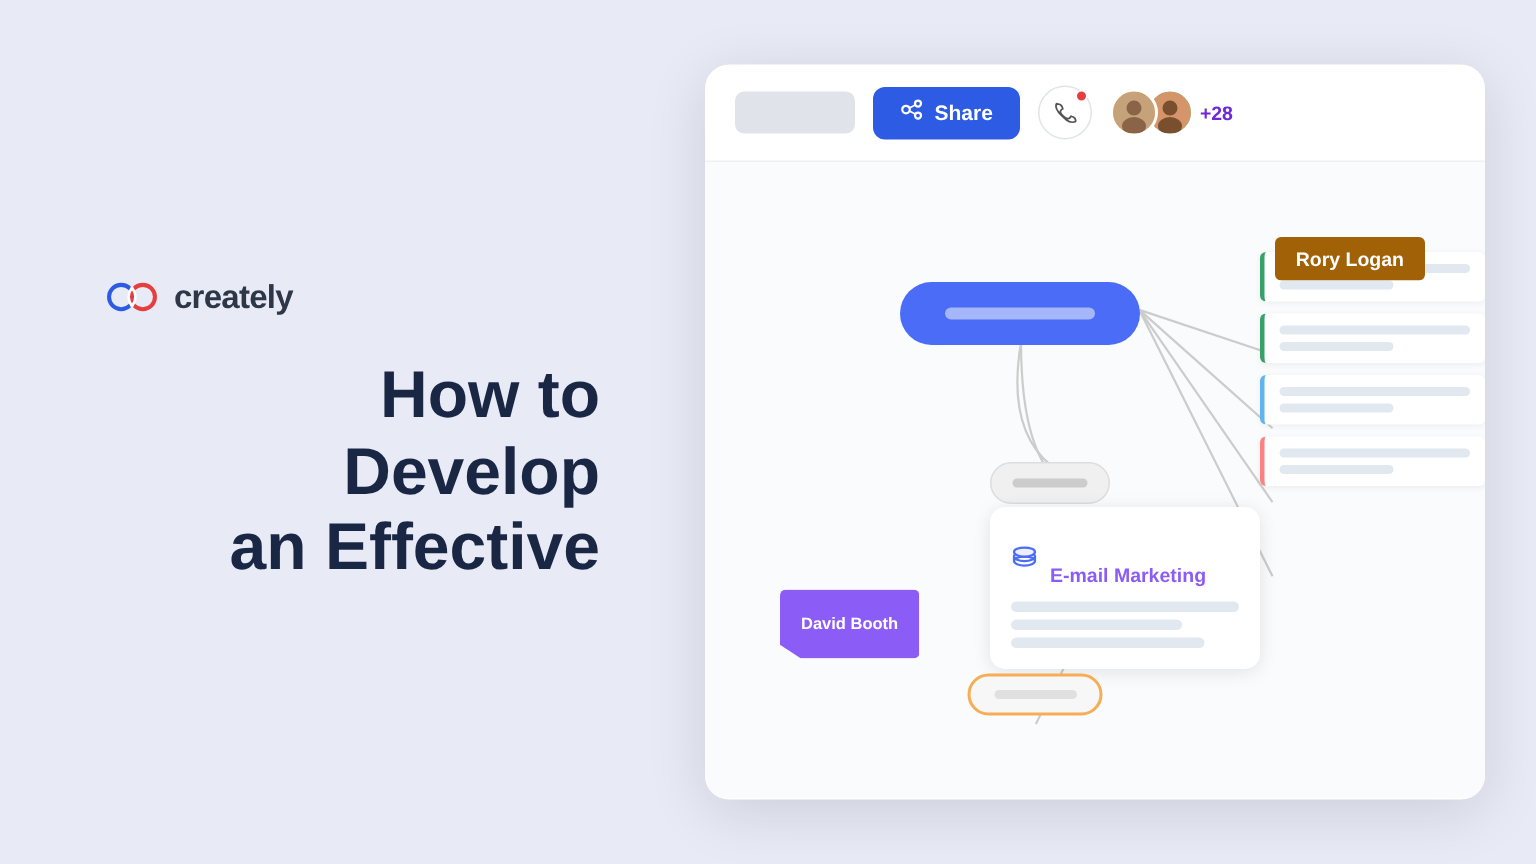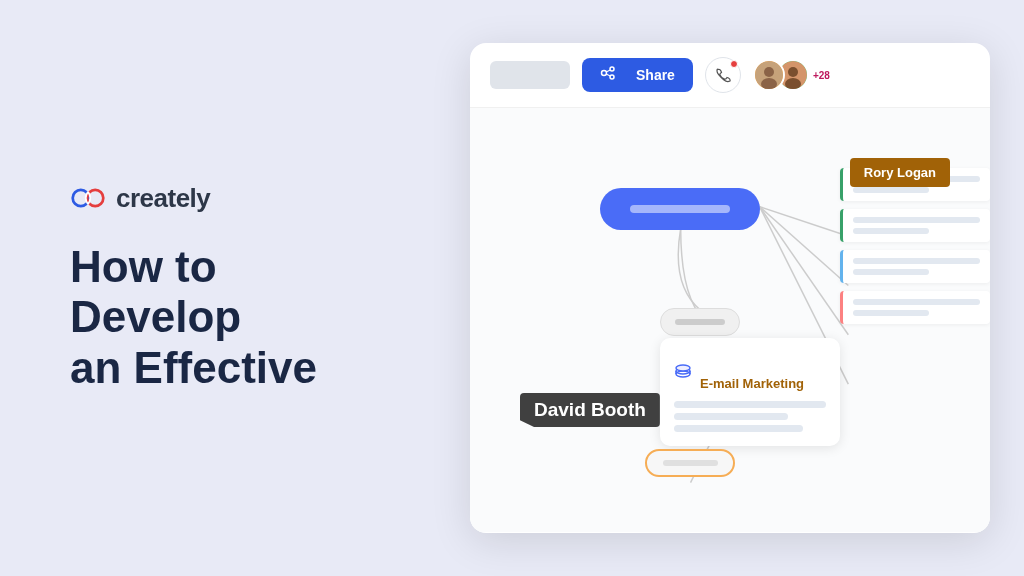--- a/index.html
+++ b/index.html
@@ -27,31 +27,32 @@
       align-items: center;
       gap: 10px;
     }
 
     .logo-icon {
       width: 36px;
       height: 22px;
     }
 
     .logo-text {
-      font-size: 26px;
+      font-size: 22px;
       font-weight: 700;
       color: #2d3748;
       letter-spacing: -0.5px;
     }
 
     .headline {
       font-size: 44px;
       font-weight: 800;
       color: #1a2744;
       line-height: 1.15;
+      text-align: right;
     }
 
     .right-panel {
       flex: 1;
       height: 100%;
       display: flex;
       align-items: center;
       justify-content: center;
       padding: 24px 24px 24px 0;
     }
@@ -84,21 +85,21 @@
     .share-btn {
       background: #2d5be3;
       color: white;
       border: none;
       border-radius: 8px;
       padding: 7px 18px;
       font-size: 14px;
       font-weight: 600;
       display: flex;
       align-items: center;
-      gap: 20px;
+      gap: 7px;
       cursor: pointer;
     }
 
     .share-btn-icon {
       font-size: 16px;
     }
 
     .call-btn {
       width: 36px;
       height: 36px;
@@ -147,23 +148,23 @@
       margin-right: -8px;
       z-index: 2;
     }
 
     .avatar-2 {
       background: #68d391;
       z-index: 1;
     }
 
     .avatar-count {
-      font-size: 10px;
+      font-size: 13px;
       font-weight: 600;
-      color: #be185d;
+      color: #6d28d9;
       margin-left: 4px;
     }
 
     .diagram-area {
       position: relative;
       width: 100%;
       height: calc(100% - 66px);
       background: #fafbfc;
     }
 
@@ -215,21 +216,21 @@
     }
 
     .node-email-icon {
       color: #4a6cf7;
       font-size: 18px;
     }
 
     .node-email-title {
       font-weight: 700;
       font-size: 13px;
-      color: #a16207;
+      color: #8b5cf6;
       margin-top: 24px;
     }
 
     .node-email-bars {
       display: flex;
       flex-direction: column;
       gap: 5px;
     }
 
     .node-bar {
@@ -312,25 +313,25 @@
 
     .right-card-bar-sm {
       width: 60%;
     }
 
     
     .label-david {
       position: absolute;
       top: 285px;
       left: 50px;
-      background: #404040;
+      background: #8b5cf6;
       color: white;
-      font-size: 19px;
+      font-size: 11px;
       font-weight: 700;
-      padding: 6px 14px;
+      padding: 17px 14px;
       border-radius: 4px;
       clip-path: polygon(0 0, 100% 0, 100% 100%, 14px 100%, 0 80%);
     }
 
     
     .label-rory {
       position: absolute;
       top: 50px;
       right: 40px;
       background: #a16207;

